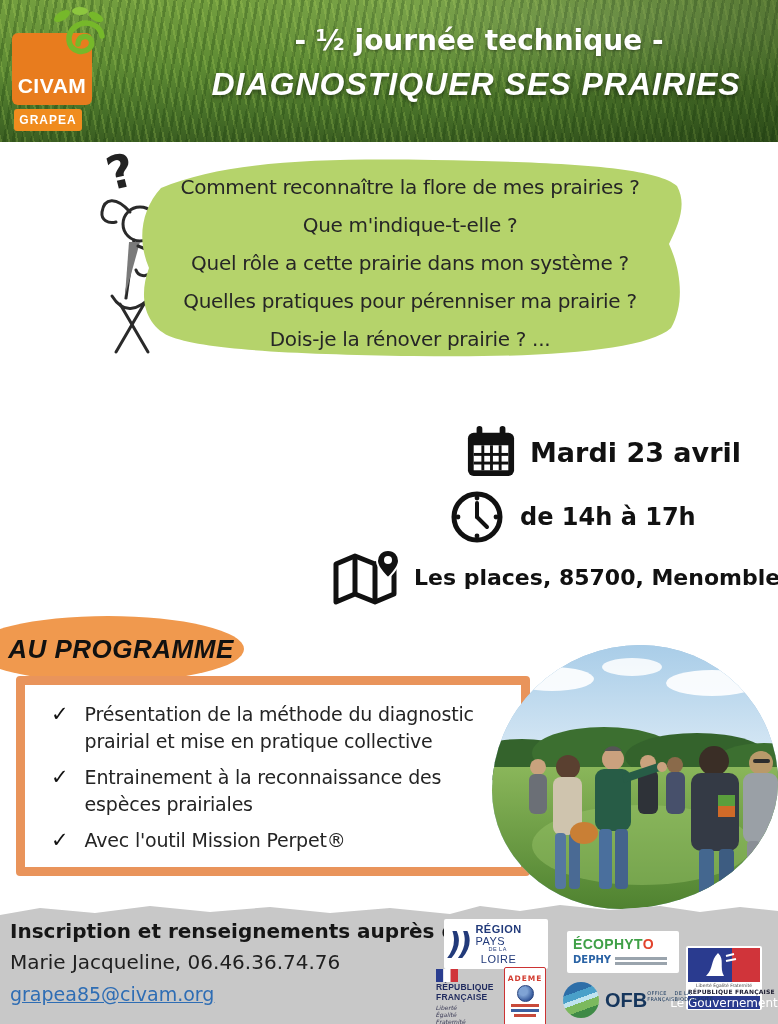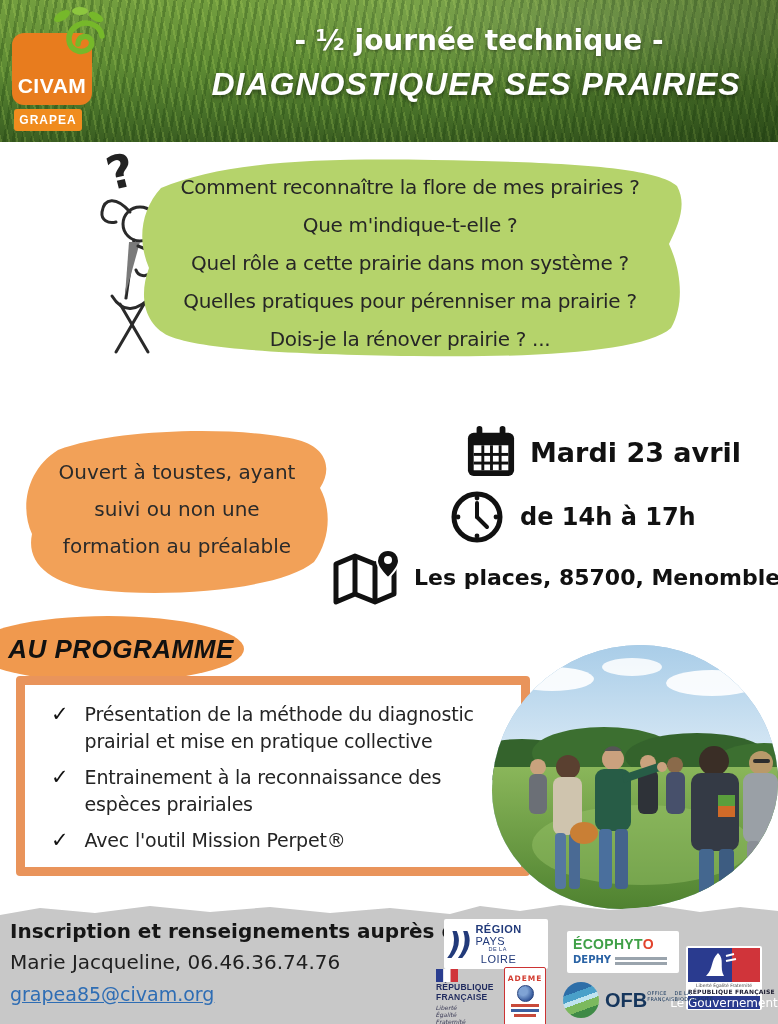--- a/index.html
+++ b/index.html
@@ -14,21 +14,21 @@
     background:
       radial-gradient(ellipse at 75% 15%, rgba(255,255,255,0.10), transparent 45%),
       linear-gradient(90deg, rgba(0,0,0,0) 55%, rgba(15,35,8,0.35) 100%),
       repeating-linear-gradient(100deg, rgba(25,60,12,0.28) 0 3px, transparent 3px 9px),
       repeating-linear-gradient(78deg, rgba(190,225,100,0.20) 0 2px, transparent 2px 8px),
       linear-gradient(180deg,#739e3f 0%,#5f8c34 45%,#466f28 80%,#3a5d21 100%);
   }
   .civam-logo{position:absolute;left:12px;top:8px;width:140px;height:130px;}
   .civam-box{
     position:absolute;left:0;top:25px;width:80px;height:72px;background:#e87c1e;
-    border-radius:12px;display:flex;align-items:flex-end;justify-content:center;padding-bottom:7px;
+    border-radius:6px;display:flex;align-items:flex-end;justify-content:center;padding-bottom:7px;
   }
   .civam-brand{color:#fff;font-weight:bold;font-size:21px;letter-spacing:.5px;font-family:"Liberation Sans",sans-serif;}
   .civam-swirl{position:absolute;left:36px;top:-2px;width:60px;height:62px;}
   .grapea-bar{
     position:absolute;left:2px;top:101px;width:68px;height:22px;background:#f08c1e;border-radius:3px;
     display:flex;align-items:center;justify-content:center;
   }
   .grapea-label{color:#fff;font-weight:bold;font-size:12px;letter-spacing:1px;font-family:"Liberation Sans",sans-serif;}
   .header-kicker{
     position:absolute;left:190px;top:24px;width:578px;text-align:center;color:#fff;
@@ -181,31 +181,20 @@
     <div class="q-lines">
       <div class="q-line">Comment reconnaître la flore de mes prairies ?</div>
       <div class="q-line">Que m'indique-t-elle ?</div>
       <div class="q-line">Quel rôle a cette prairie dans mon système ?</div>
       <div class="q-line">Quelles pratiques pour pérenniser ma prairie ?</div>
       <div class="q-line">Dois-je la rénover prairie ? ...</div>
     </div>
   </div>
 
 
-  <div class="note-blob-wrap">
-    <svg class="note-blob-svg" viewBox="0 0 318 182" preserveAspectRatio="none">
-      <path d="M40,28 C100,6 222,4 280,18 C310,26 314,48 302,66 C314,88 312,118 296,140 C262,168 150,176 80,168
-               C30,162 8,140 14,112 C2,86 8,48 40,28 Z" fill="#f2a158"></path>
-    </svg>
-    <div class="note-lines">
-      <div class="note-line">Ouvert à toustes, ayant</div>
-      <div class="note-line">suivi ou non une</div>
-      <div class="note-line">formation au préalable</div>
-    </div>
-  </div>
 
   <div class="event-row event-date-row">
     <svg class="event-icon" width="50" height="52" viewBox="0 0 52 54">
       <rect x="11" y="0" width="6" height="12" rx="3" fill="#111"></rect>
       <rect x="35" y="0" width="6" height="12" rx="3" fill="#111"></rect>
       <rect x="2" y="7" width="48" height="45" rx="6" fill="#111"></rect>
       <rect x="8" y="20" width="36" height="26" fill="#fff"></rect>
       <rect x="8" y="28" width="36" height="3" fill="#111"></rect>
       <rect x="8" y="37" width="36" height="3" fill="#111"></rect>
       <rect x="16" y="20" width="3" height="26" fill="#111"></rect>

